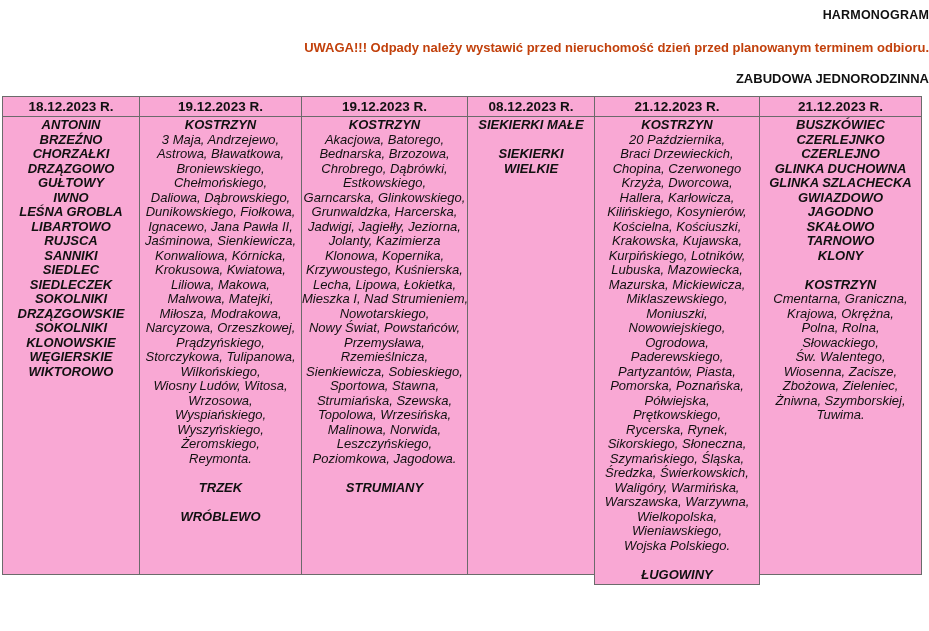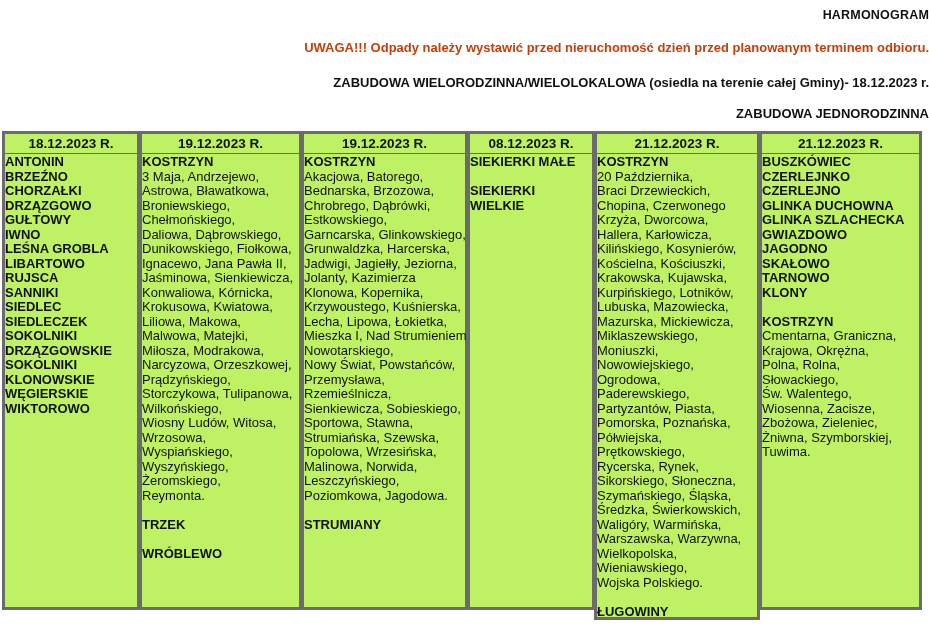--- a/index.html
+++ b/index.html
@@ -16,52 +16,51 @@
   .section-line-1 { margin-top: 20px; font-size: 13px; }
   .section-line-2 { margin-top: 16px; font-size: 13px; }
 
   .schedule-table {
     margin: 10px 0 0 2px;
     display: flex;
     align-items: flex-start;
   }
   .col {
     box-sizing: border-box;
-    border: 3px solid #8b5cf6;
+    border: 1px solid #8b5cf6;
     height: 479px;
     margin-left: -1px;
-    background: #bef264;
+    background: #f9a8d4;
   }
   .col:first-child { margin-left: 0; }
   .col.tall { height: 489px; }
   .col-date {
     box-sizing: border-box;
     height: 20px;
     line-height: 19px;
     text-align: center;
     font-weight: bold;
     font-size: 13.5px;
     border-bottom: 1px solid #6b6b6b;
   }
-  .col-body { padding-top: 1px; text-align: left; }
+  .col-body { padding-top: 1px; text-align: center; font-style: italic; }
   .line {
     font-size: 13px;
     line-height: 14.5px;
     min-height: 14.5px;
     white-space: nowrap;
   }
   .line.b { font-weight: bold; }
 </style>
 </head>
 <body>
 
 <div class="page-header">
   <div class="doc-title">HARMONOGRAM</div>
   <div class="warning" style="color: #c2410c;">UWAGA!!! Odpady należy wystawić przed nieruchomość dzień przed planowanym terminem odbioru.</div>
-  <div class="section-line-1">ZABUDOWA WIELORODZINNA/WIELOLOKALOWA (osiedla na terenie całej Gminy)- 18.12.2023 r.</div>
   <div class="section-line-2">ZABUDOWA JEDNORODZINNA</div>
 </div>
 
 <div class="schedule-table">
     <div class="col" style="width: 138px; border-color: rgb(107, 107, 107);">
       <div class="col-date" style="border-color: rgb(107, 107, 107);">18.12.2023 R.</div>
       <div class="col-body">
         <div class="line b">ANTONIN</div>
         <div class="line b">BRZEŹNO</div>
         <div class="line b">CHORZAŁKI</div>

